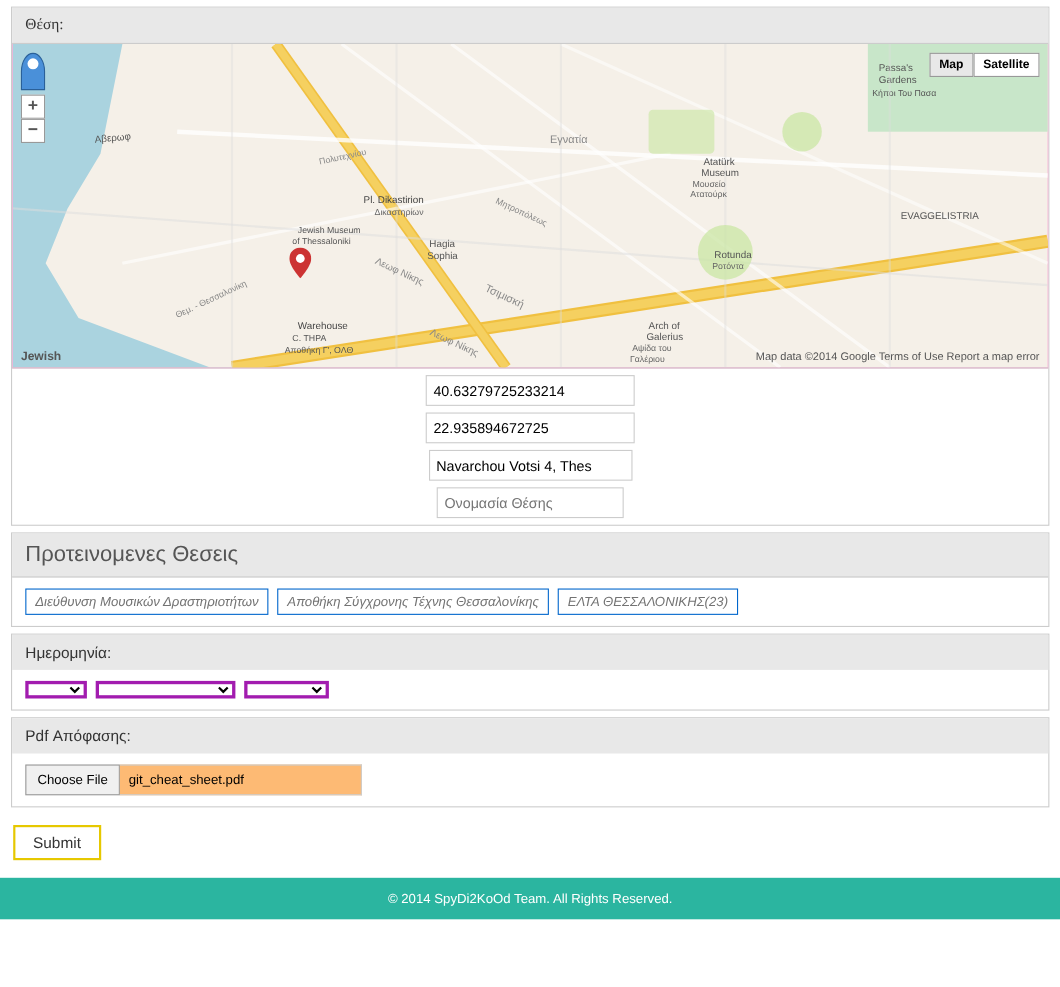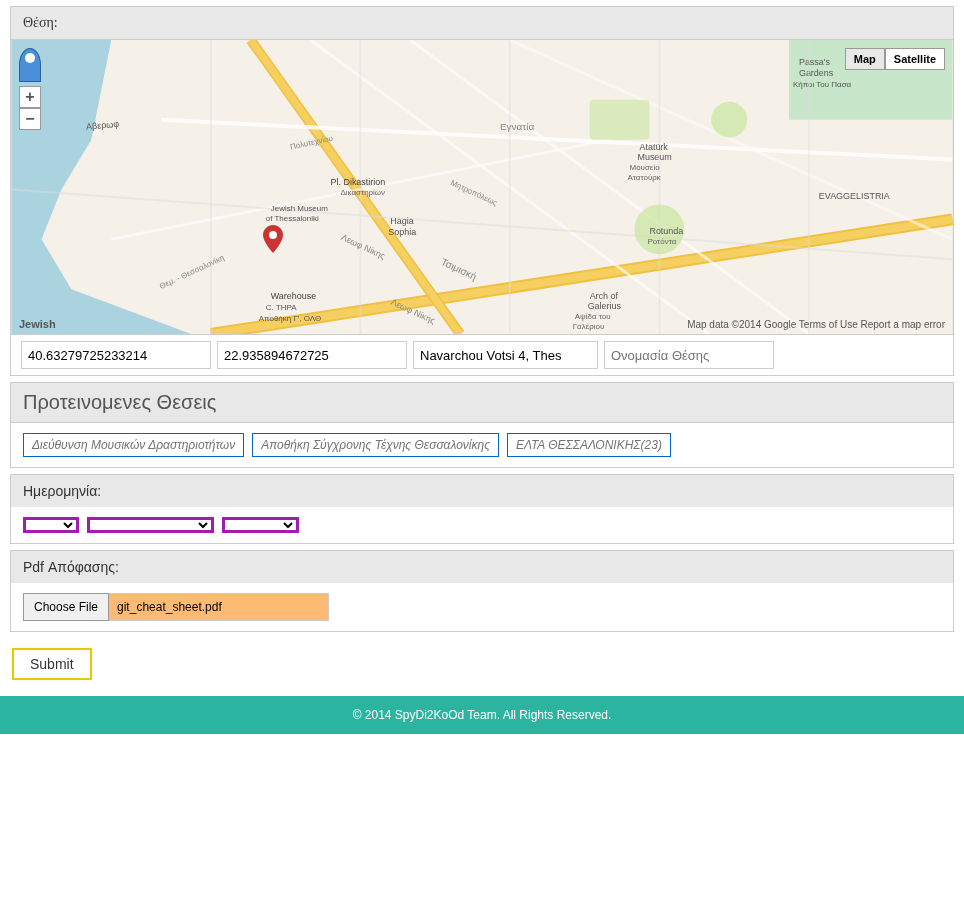--- a/index.html
+++ b/index.html
@@ -24,21 +24,21 @@
       margin: 0;
       border: none;
       border-bottom: 1px solid #ccc;
       font-family: Liberation Serif, serif;
     }
 
     
     #map-container {
       position: relative;
       height: 295px;
-      background: #e5e5e5;
+      background: #f9a8d4;
       overflow: hidden;
       border-bottom: 1px solid #ccc;
     }
 
     .map-controls {
       position: absolute;
       top: 8px;
       left: 8px;
       display: flex;
       flex-direction: column;
@@ -124,20 +124,21 @@
       font-size: 10px;
       color: #555;
     }
 
     
     .coords-row {
       display: flex;
       padding: 6px 10px;
       gap: 6px;
       align-items: center;
+      flex-direction: column;
     }
 
     .coords-row input {
       border: 1px solid #ccc;
       padding: 4px 6px;
       font-size: 13px;
       height: 28px;
     }
 
     .coords-row input:nth-child(1) { width: 190px; }

